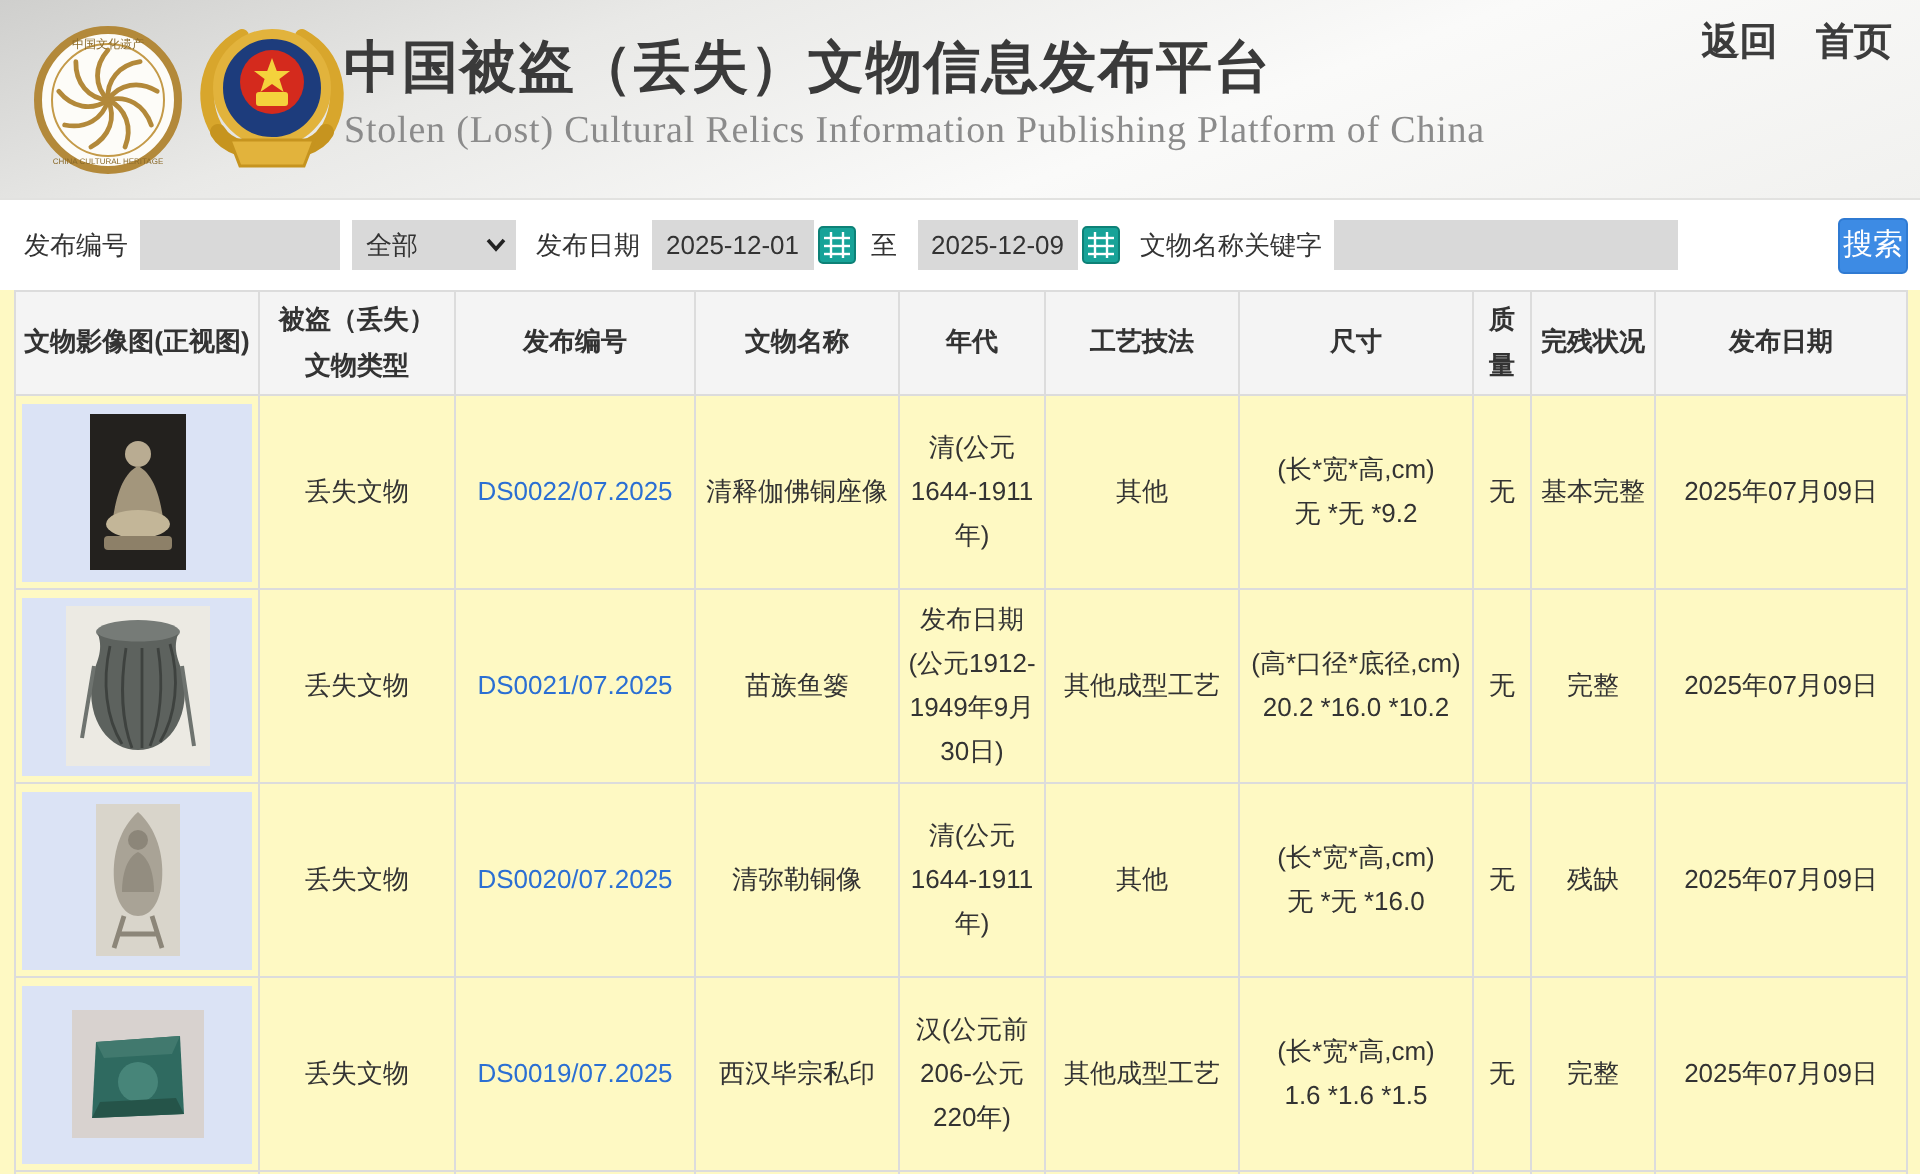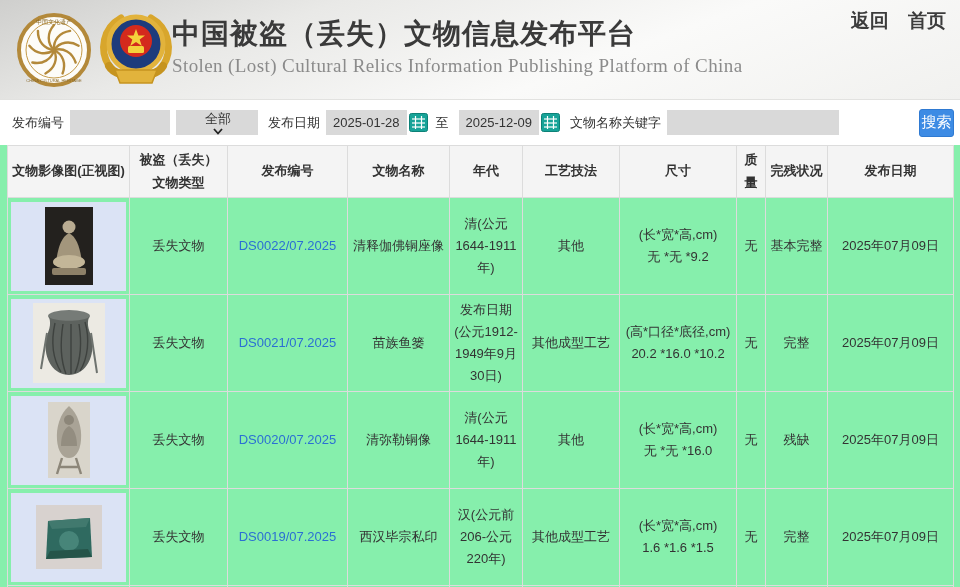--- a/index.html
+++ b/index.html
@@ -1,18 +1,18 @@
 <!DOCTYPE html>
 <html><head>
 <meta charset="utf-8">
 <style>
   * { margin:0; padding:0; box-sizing:border-box; }
   html,body { background:#fff; }
   body { font-family:"Liberation Sans", sans-serif; color:#333; }
-  .page { position:relative; width:960px; height:587px; overflow:hidden; background:#86efac; }
+  .page { position:relative; width:960px; height:587px; overflow:hidden; background:#fef9c3; }
 
   
   .header {
     position:relative; height:100px;
     background:linear-gradient(160deg,#cfcfcd 0%,#e9e9e7 28%,#fafaf9 62%,#f1f1ef 100%);
     border-bottom:1px solid #e2e2e0;
   }
   .logo-seal { position:absolute; left:16px; top:12px; }
   .logo-badge { position:absolute; left:95px; top:8px; }
   .title-block { position:absolute; left:172px; top:16px; }
@@ -30,21 +30,21 @@
   .gray-input {
     background:#d9d9d9; border:none; height:25px; outline:none;
     font-size:13px; padding:0 5px; margin-left:6px;
   }
   .inp-pubno { width:100px; }
   .inp-keyword { width:172px; }
   .ml10 { margin-left:10px; }
   .selectbox {
     background:#d9d9d9; height:25px; width:82px; margin-left:6px;
     display:flex; align-items:center; justify-content:space-between;
-    padding:0 5px 0 7px; cursor:pointer;flex-direction:column;
+    padding:0 5px 0 7px; cursor:pointer;
   }
   .datebox {
     background:#d9d9d9; height:25px; line-height:25px; padding:0 7px;
     margin-left:6px; white-space:nowrap; cursor:default;
   }
   .cal-btn { margin-left:2px; cursor:pointer; display:inline-flex; }
   .zhi { margin:0 4px 0 8px; }
   .search-btn {
     margin-left:auto; width:35px; height:28px; background:#3d8be4; color:#fff;
     border:1px solid #2f7ad2; border-radius:3px; font-size:15px; cursor:pointer;
@@ -121,21 +121,21 @@
     <input class="gray-input inp-pubno" value="" style="">
 
     <div class="selectbox">
       <span>全部</span>
       <svg width="10" height="7" viewBox="0 0 10 7">
         <polyline points="1,1 5,5.5 9,1" fill="none" stroke="#222" stroke-width="1.8"></polyline>
       </svg>
     </div>
 
     <span class="lbl ml10">发布日期</span>
-    <div class="datebox">2025-01-28</div>
+    <div class="datebox">2025-12-01</div>
     <span class="cal-btn">
       <svg width="19" height="19" viewBox="0 0 19 19">
         <rect x="0.5" y="0.5" width="18" height="18" rx="2" fill="#17a398" stroke="#0d8177"></rect>
         <g stroke="#ffffff" stroke-width="1.2">
           <line x1="3" y1="6" x2="16" y2="6"></line>
             <line x1="3" y1="10" x2="16" y2="10"></line>
             <line x1="3" y1="14" x2="16" y2="14"></line>
           <line x1="6.5" y1="3" x2="6.5" y2="16"></line>
             <line x1="12.5" y1="3" x2="12.5" y2="16"></line>
         </g>

